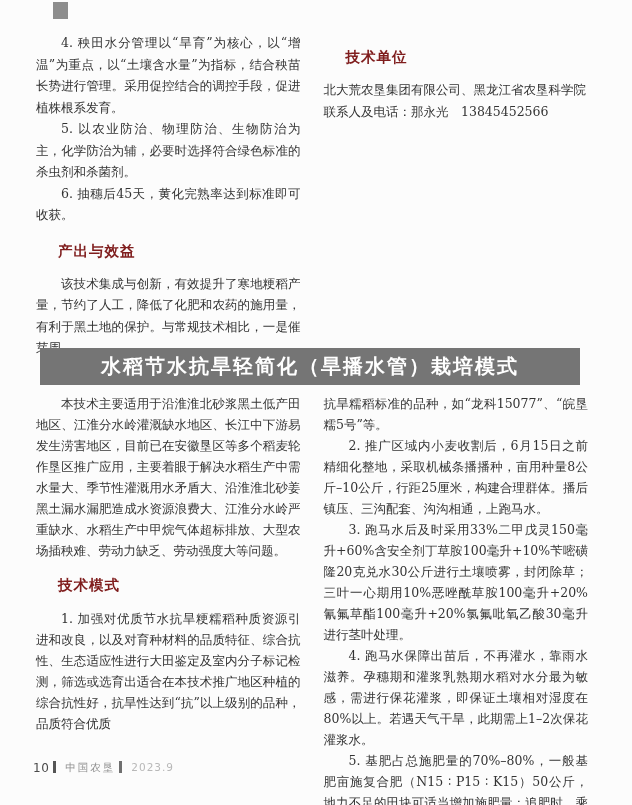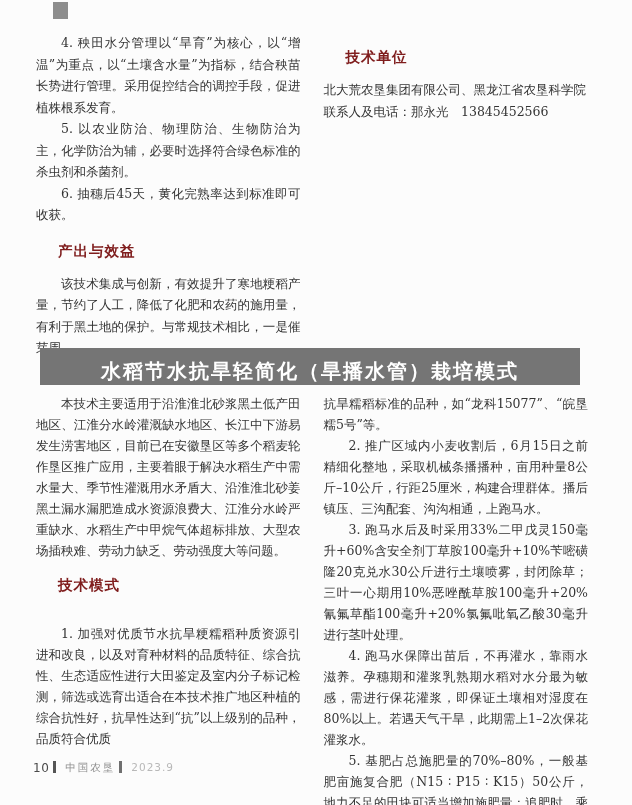--- a/index.html
+++ b/index.html
@@ -34,26 +34,26 @@
   h3.sec {
     font-family: "DejaVu Sans", sans-serif;
     font-weight: bold;
     font-size: 14.5px;
     color: #7f1d1d;
     letter-spacing: 1px;
     margin: 16px 0 12px 0;
     padding-left: 22px;
   }
   .cols-second h3.sec.first { margin-top: 21px; margin-bottom: 17px; }
-  .cols-second h3.sec.second-h { margin-top: 15px; margin-bottom: 28px; }
+  .cols-second h3.sec.second-h { margin-top: 15px; margin-bottom: 13px; }
   .banner {
     position: absolute; left: 40px; top: 348px;
     width: 540px; height: 37px;
     background: #757575;
-    display: flex; align-items: flex-end; justify-content: center;
+    display: flex; align-items: center; justify-content: center;
   }
   .banner-title {
     color: #ffffff;
     font-family: "DejaVu Sans", sans-serif;
     font-weight: bold;
     font-size: 20px;
     letter-spacing: 2px;
     white-space: nowrap;
   }
   .footer {

